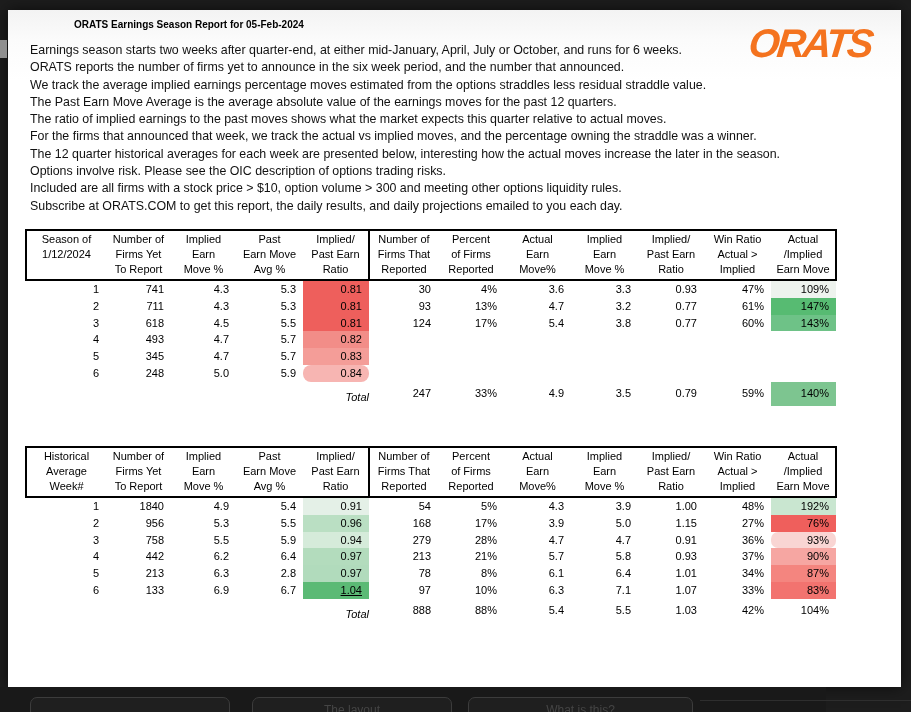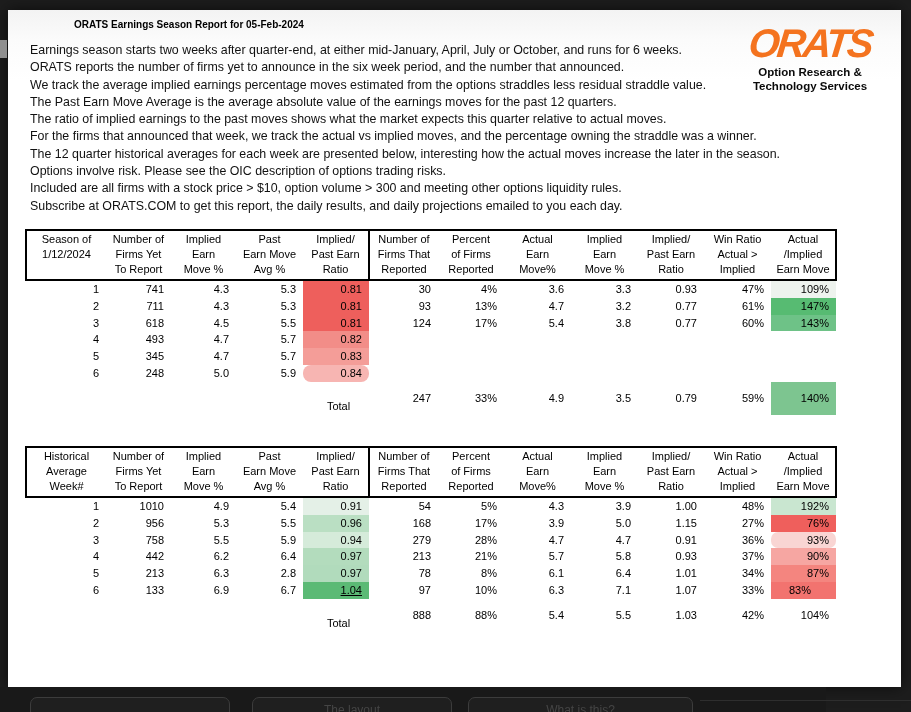--- a/index.html
+++ b/index.html
@@ -37,21 +37,21 @@
     border-top:2px solid #000; border-bottom:2px solid #000; background:transparent;
   }
   table.report th.first { border-left:2px solid #000; }
   table.report th.last  { border-right:2px solid #000; }
   table.report th.sep   { border-right:2px solid #000; }
 
   table.report td {
     font-size:11px; height:16.8px; line-height:16.8px; text-align:right;
     padding:0 7px 0 0; color:#000; white-space:nowrap;
   }
-  table.report td.total-label { text-align:center; padding:16px 0 0 5px; }
+  table.report td.total-label { text-align:right; padding:7px 0 0 5px;font-style:italic; }
 </style>
 </head>
 <body>
 
 <div class="stage">
 
   <div class="page">
     <div class="title">ORATS Earnings Season Report for 05-Feb-2024</div>
 
     <div class="intro" id="intro">
@@ -62,24 +62,20 @@
         <div>The ratio of implied earnings to the past moves shows what the market expects this quarter relative to actual moves.</div>
         <div>For the firms that announced that week, we track the actual vs implied moves, and the percentage owning the straddle was a winner.</div>
         <div>The 12 quarter historical averages for each week are presented below, interesting how the actual moves increase the later in the season.</div>
         <div>Options involve risk. Please see the OIC description of options trading risks.</div>
         <div>Included are all firms with a stock price &gt; $10, option volume &gt; 300 and meeting other options liquidity rules.</div>
         <div>Subscribe at ORATS.COM to get this report, the daily results, and daily projections emailed to you each day.</div>
       </div>
 
     <div class="logo">
       <div class="logo-word">ORATS</div>
-      <div class="logo-tag">
-        <div>Option Research &amp;</div>
-        <div>Technology Services</div>
-      </div>
     </div>
 
     <table class="report t1" id="table1">
         <colgroup>
           <col style="width: 80px;">
           <col style="width: 65px;">
           <col style="width: 65px;">
           <col style="width: 67px;">
           <col style="width: 66px;">
           <col style="width: 69px;">
@@ -330,21 +326,21 @@
             <th class="last">
               <div>Actual</div>
               <div>/Implied</div>
               <div>Earn Move</div>
             </th>
           </tr>
         </thead>
         <tbody>
           <tr>
             <td>1</td>
-            <td>1010</td>
+            <td>1840</td>
             <td>4.9</td>
             <td>5.4</td>
             <td style="background: rgb(228, 240, 231);">0.91</td>
             <td>54</td>
             <td>5%</td>
             <td>4.3</td>
             <td>3.9</td>
             <td>1.00</td>
             <td>48%</td>
             <td style="background: rgb(201, 230, 208);">192%</td>
@@ -410,21 +406,21 @@
             <td>133</td>
             <td>6.9</td>
             <td>6.7</td>
             <td style="background: rgb(91, 186, 117); text-decoration: underline;">1.04</td>
             <td>97</td>
             <td>10%</td>
             <td>6.3</td>
             <td>7.1</td>
             <td>1.07</td>
             <td>33%</td>
-            <td style="background: rgb(242, 115, 111); text-align: center;">83%</td>
+            <td style="background: rgb(242, 115, 111);">83%</td>
           </tr>
           <tr>
             <td></td>
             <td></td>
             <td></td>
             <td></td>
             <td class="total-label">Total</td>
             <td>888</td>
             <td>88%</td>
             <td>5.4</td>

